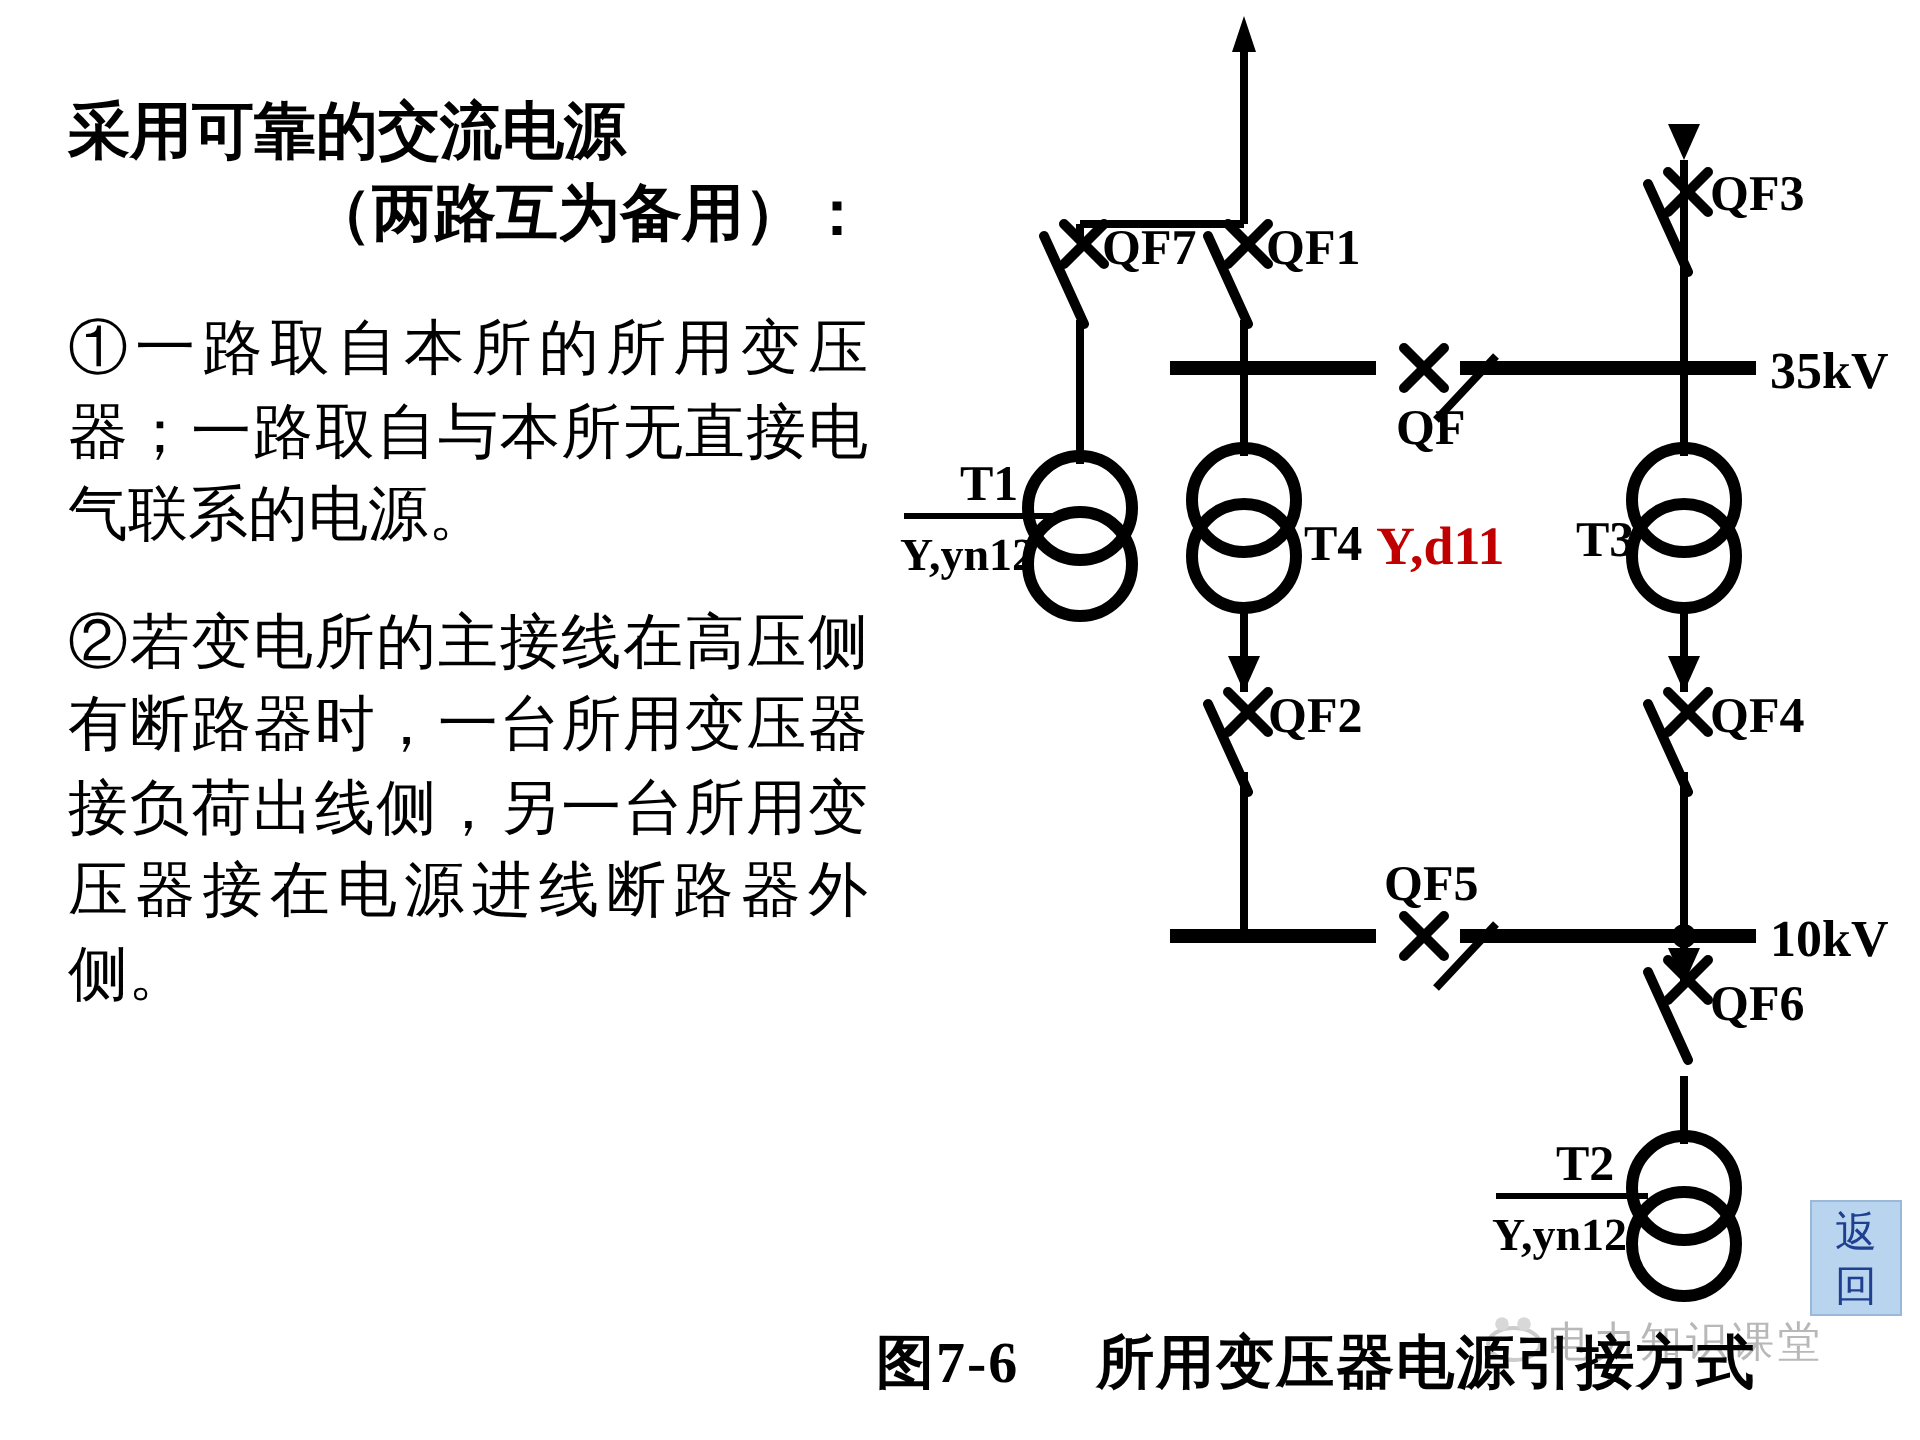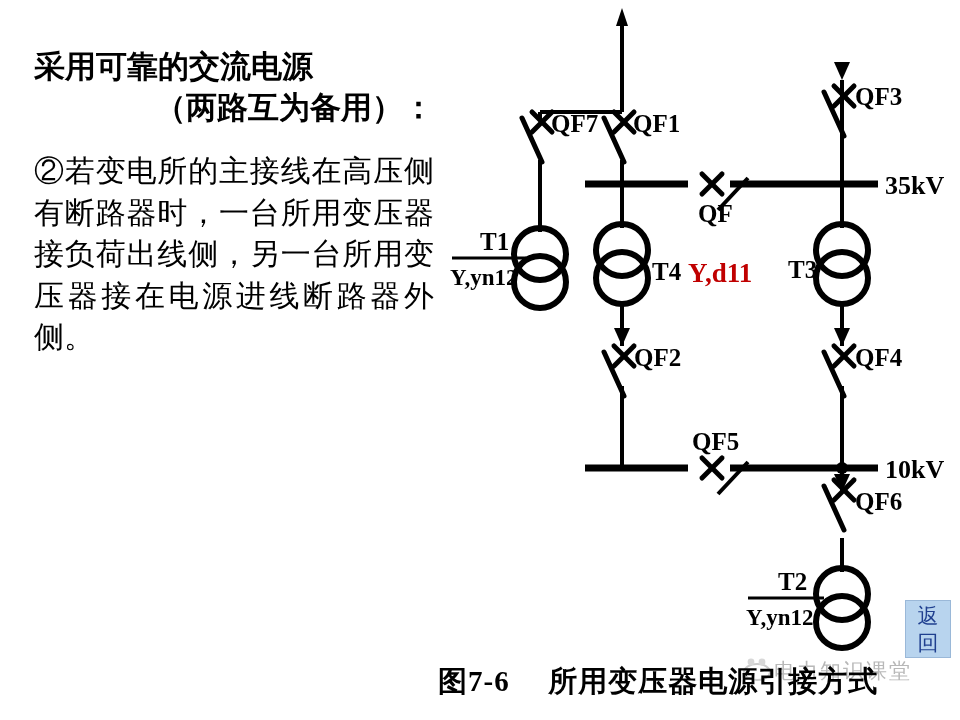--- a/index.html
+++ b/index.html
@@ -128,20 +128,21 @@
 </head>
 <body>
 
 <div id="slide">
 
   <div id="text-col">
     <div class="heading">
       <span>采用可靠的交流电源</span>
       <span class="line2">（两路互为备用）：</span>
     </div>
+    <div class="para" id="para-1">①一路取自本所的所用变压器；一路取自与本所无直接电气联系的电源。</div>
     <div class="para" id="para-2">②若变电所的主接线在高压侧有断路器时，一台所用变压器接负荷出线侧，另一台所用变压器接在电源进线断路器外侧。</div>
   </div>
 
   <div id="diagram">
     <svg width="530" height="660" viewBox="0 0 530 660" xmlns="http://www.w3.org/2000/svg">
       <g stroke="#000000" fill="none" stroke-width="4" stroke-linecap="butt">
 
         <line x1="192" y1="14" x2="192" y2="112"></line>
 
         <line x1="110" y1="112" x2="192" y2="112"></line>

